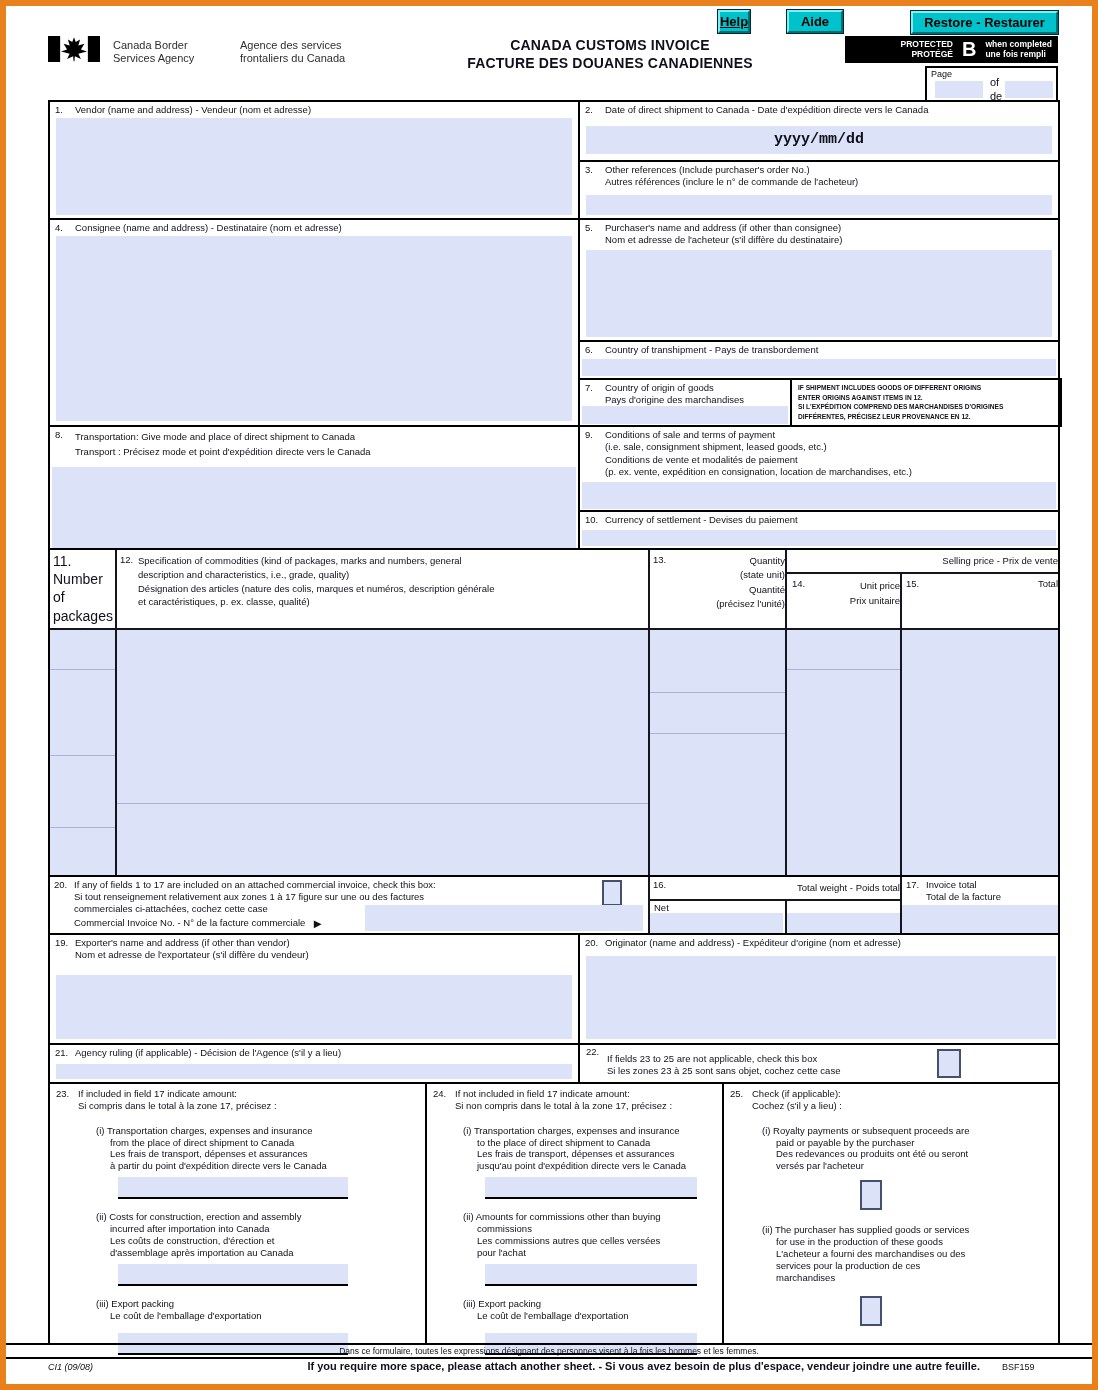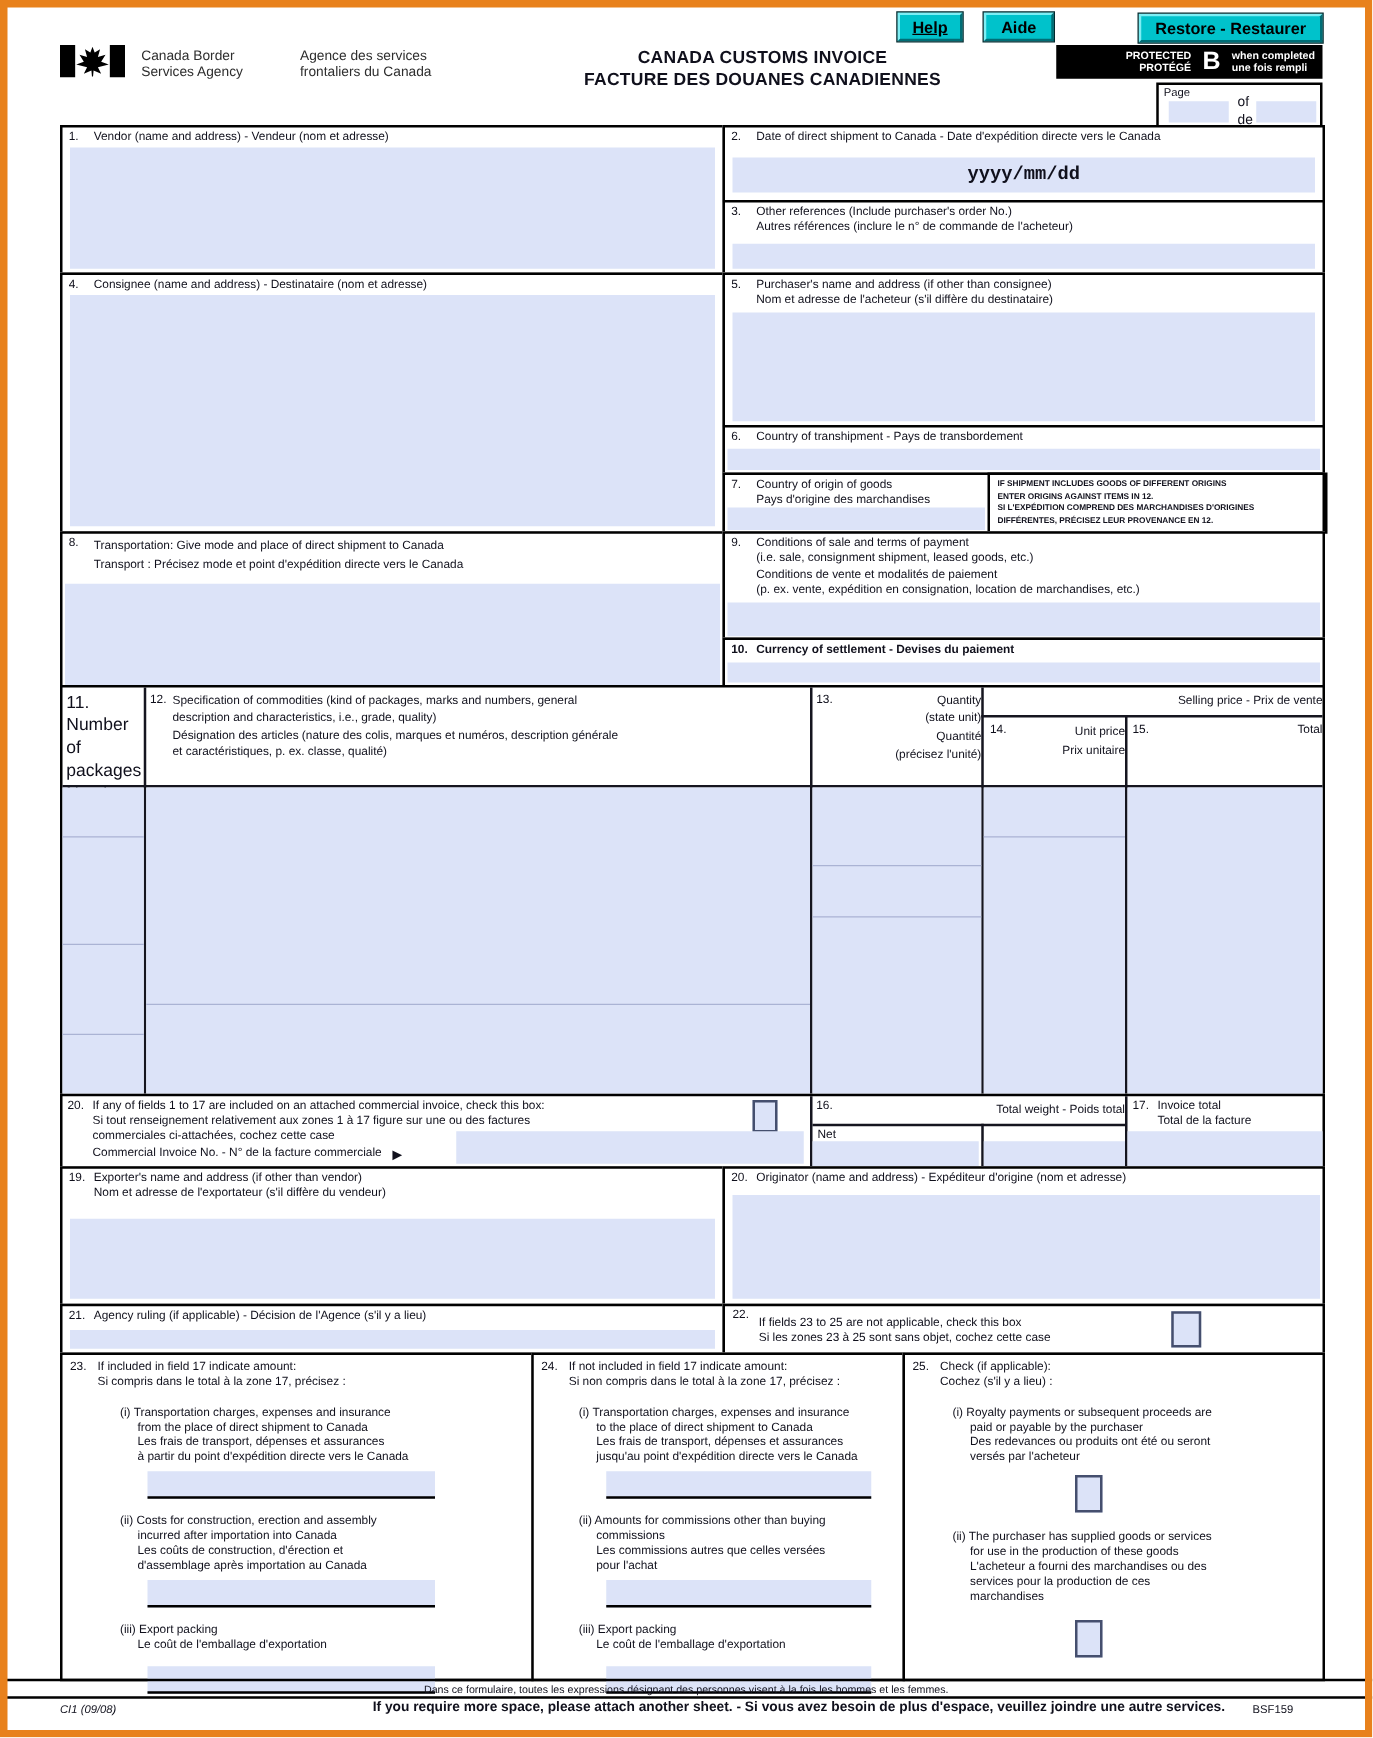--- a/index.html
+++ b/index.html
@@ -42,21 +42,21 @@
     <rect x="92" y="0" width="28" height="60" fill="#000"></rect>
     <polygon fill="#000" points="60,3 64,14 74,8 70,22 84,18 76,31 90,36 70,41 76,53 62,47 61,58 59,58 58,47 44,53 50,41 30,36 44,31 36,18 50,22 46,8 56,14"></polygon>
   </svg>
   <div class="abs agency" style="left:113px;top:39px;">Canada Border
 Services Agency</div>
   <div class="abs agency" style="left:240px;top:39px;">Agence des services
 frontaliers du Canada</div>
   <div class="abs title" style="left:380px;top:36px;width:460px;">CANADA CUSTOMS INVOICE
 FACTURE DES DOUANES CANADIENNES</div>
 
-  <div class="btn" style="left:718px;top:10px;width:52px;height:23px;text-decoration:underline;">Help</div>
+  <div class="btn" style="left:718px;top:10px;width:32px;height:23px;text-decoration:underline;">Help</div>
   <div class="btn" style="left:787px;top:10px;width:56px;height:23px;">Aide</div>
   <div class="btn" style="left:911px;top:11px;width:147px;height:23px;">Restore - Restaurer</div>
 
   <div class="protected" style="left:845px;top:36px;width:213px;height:27px;">
     <span class="pro-sm">PROTECTED
 PROTÉGÉ</span>
     <span class="pro-b">B</span>
     <span class="pro-sm" style="text-align:left;">when completed
 une fois rempli</span>
   </div>
@@ -148,21 +148,21 @@
       <span class="num" style="width:20px;">9.</span>
       <span class="txt">Conditions of sale and terms of payment
 (i.e. sale, consignment shipment, leased goods, etc.)
 Conditions de vente et modalités de paiement
 (p. ex. vente, expédition en consignation, location de marchandises, etc.)</span>
     </div>
     <div class="input" style="left:2px;top:55px;width:474px;height:27px;"></div>
   </div>
 
   <div class="box" style="left:578px;top:510px;width:482px;height:40px;">
-    <div class="numcol" style="padding:2px 0 0 5px;font-weight:bold;">
+    <div class="numcol" style="padding:2px 0 0 5px;">
       <span class="num" style="width:20px;">10.</span>
       <span class="txt">Currency of settlement - Devises du paiement</span>
     </div>
     <div class="input" style="left:2px;top:18px;width:474px;height:16px;"></div>
   </div>
 
   <div class="box" style="left:48px;top:548px;width:1012px;height:329px;">
     <div class="vline" style="left:65px;top:0;height:325px;"></div>
     <div class="vline" style="left:598px;top:0;height:325px;"></div>
     <div class="vline" style="left:735px;top:0;height:325px;"></div>
@@ -331,17 +331,17 @@
 L'acheteur a fourni des marchandises ou des
 services pour la production de ces
 marchandises</div>
     <div class="cb" style="position:static;display:block;margin:12px 0 0 130px;width:22px;height:30px;"></div>
   </div>
 
   <div class="abs" style="left:0;top:1343px;width:1098px;height:16px;border-top:2px solid #000;border-bottom:2px solid #000;display:flex;align-items:center;justify-content:center;">
     <span style="font-size:8.5px;">Dans ce formulaire, toutes les expressions désignant des personnes visent à la fois les hommes et les femmes.</span>
   </div>
   <span class="abs" style="left:48px;top:1362px;font-size:9px;font-style:italic;">CI1 (09/08)</span>
-  <div class="abs center" style="left:120px;top:1360px;width:860px;font-size:11px;font-weight:bold;">If you require more space, please attach another sheet. - Si vous avez besoin de plus d'espace, veuillez joindre une autre services.</div>
+  <div class="abs center" style="left:120px;top:1360px;width:860px;font-size:11px;font-weight:bold;">If you require more space, please attach another sheet. - Si vous avez besoin de plus d'espace, vendeur joindre une autre feuille.</div>
   <span class="abs" style="left:1002px;top:1362px;font-size:9px;">BSF159</span>
 
   <div class="frame"></div>
 </div>
 
 </body></html>

